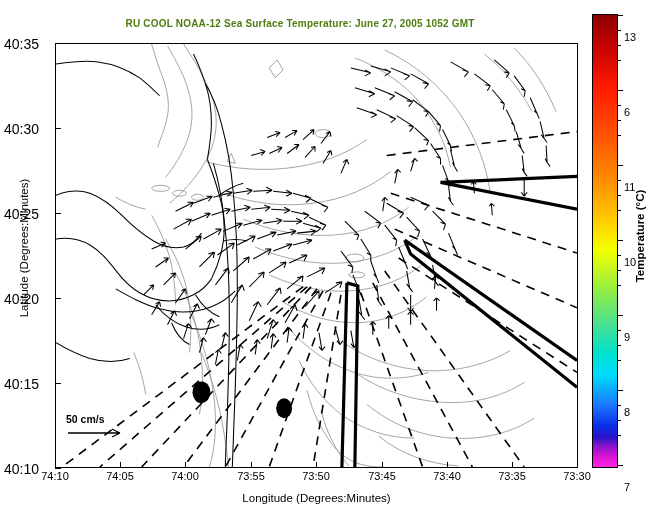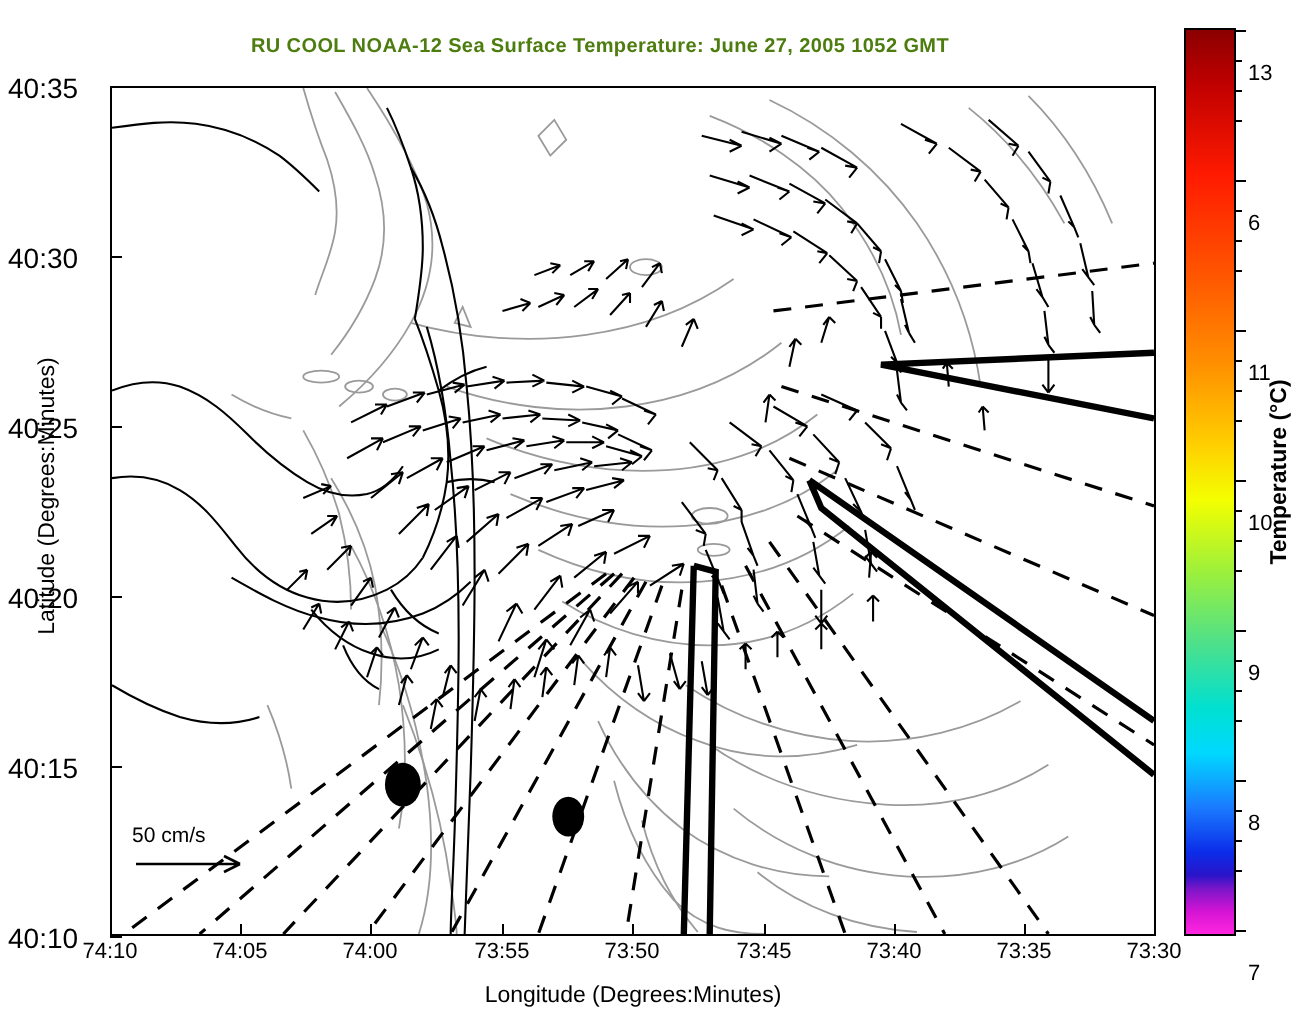--- a/index.html
+++ b/index.html
@@ -23,21 +23,21 @@
   }
   .plot-svg{position:absolute;left:0;top:0;width:100%;height:100%;}
 
   
   .raw-note{
     position:absolute; left:8px; top:6px; color:#2222cc;
     font-size:10.5px; line-height:14px; white-space:nowrap; z-index:6;
   }
 
   
-  .veclegend{position:absolute; left:10px; bottom:22px; z-index:6;}
+  .veclegend{position:absolute; left:10px; bottom:22px; z-index:6;font-weight:bold;}
   .veclegend .lbl{font-size:10.5px;color:#000;white-space:nowrap;}
 
   
   .tick{position:absolute;background:#000;}
   .xtick-lbl{position:absolute;font-size:11px;color:#000;text-align:center;
              width:50px;white-space:nowrap;}
   .ytick-lbl{position:absolute;font-size:14px;color:#000;
              width:46px;white-space:nowrap;}
 
   .xaxis-title{position:absolute;left:55px;top:492px;width:523px;

